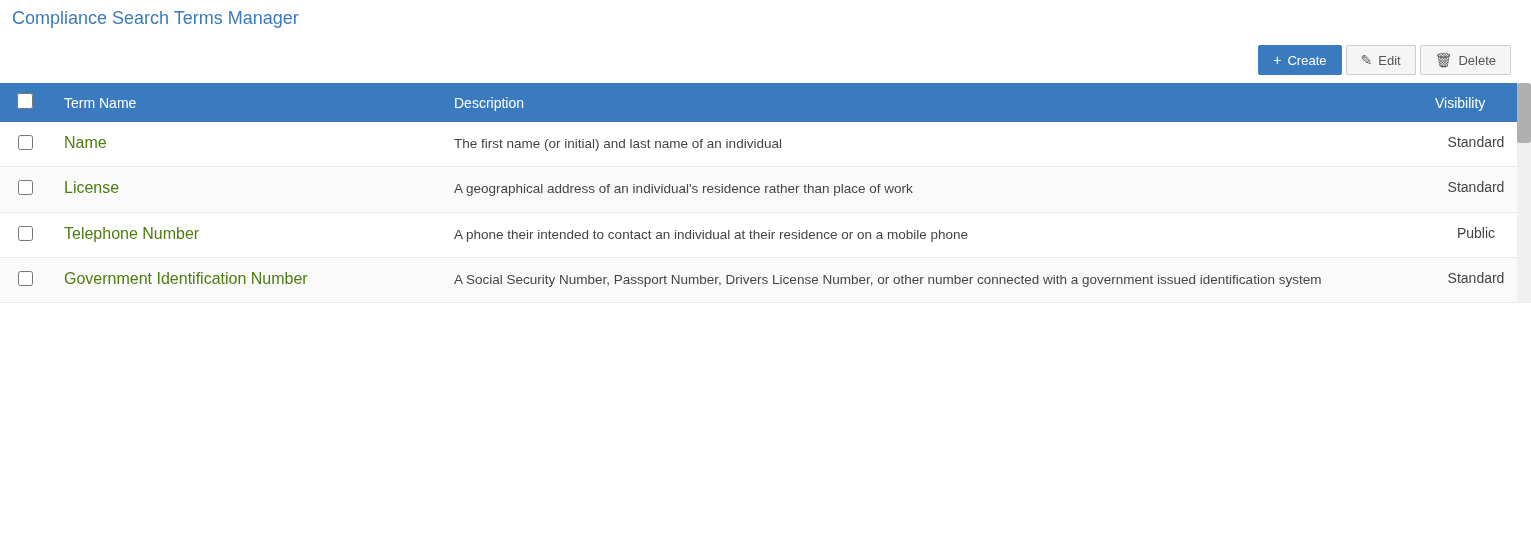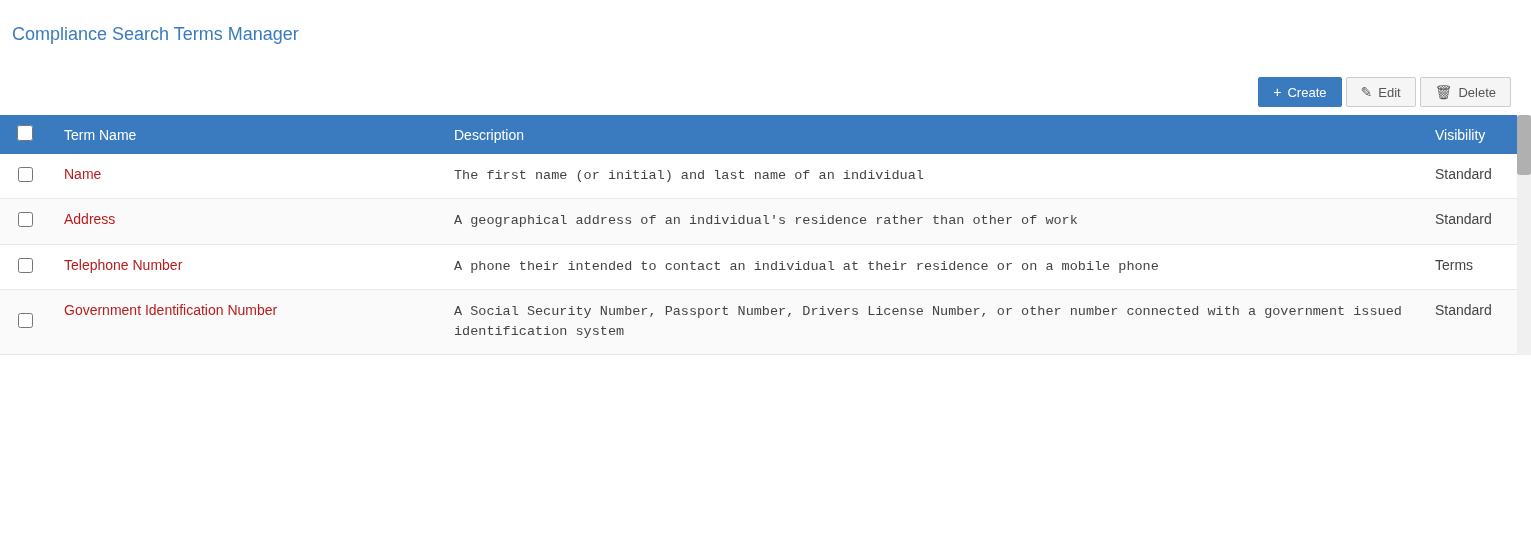--- a/index.html
+++ b/index.html
@@ -15,21 +15,21 @@
       color: #333;
       width: 1531px;
       min-height: 548px;
       overflow: hidden;
     }
 
     .page-title {
       color: #3a7bbf;
       font-size: 18px;
       font-weight: 400;
-      padding: 24px 12px;
+      padding: 8px 12px;
     }
 
     .toolbar {
       display: flex;
       justify-content: flex-end;
       padding: 8px 20px;
       gap: 4px;
     }
 
     .toolbar-btn {
@@ -115,34 +115,34 @@
     }
 
     .header-checkbox {
       width: 16px;
       height: 16px;
       cursor: pointer;
       accent-color: #3a7bbf;
     }
 
     .term-name {
-      color: #b91c1c;
-      font-size: 14px;
+      color: #4d7c0f;
+      font-size: 16px;
     }
 
     .desc-text {
       color: #444;
       font-size: 13.5px;
       line-height: 1.5;
-      font-family: Liberation Mono, monospace;
     }
 
     .vis-text {
       color: #444;
       font-size: 14px;
+      text-align: center;
     }
 
     .scrollbar-container {
       position: absolute;
       right: 0;
       top: 0;
       width: 14px;
       height: 100%;
       background: #f0f0f0;
     }
@@ -195,29 +195,29 @@
     </thead>
     <tbody id="table-body">
     <tr>
           <td class="checkbox-col"><input type="checkbox" class="row-checkbox" style=""></td>
           <td class="term-name">Name</td>
           <td class="desc-text">The first name (or initial) and last name of an individual</td>
           <td class="vis-text">Standard</td>
         </tr>
         <tr>
           <td class="checkbox-col"><input type="checkbox" class="row-checkbox" style=""></td>
-          <td class="term-name">Address</td>
-          <td class="desc-text">A geographical address of an individual's residence rather than other of work</td>
+          <td class="term-name">License</td>
+          <td class="desc-text">A geographical address of an individual's residence rather than place of work</td>
           <td class="vis-text">Standard</td>
         </tr>
         <tr>
           <td class="checkbox-col"><input type="checkbox" class="row-checkbox" style=""></td>
           <td class="term-name">Telephone Number</td>
           <td class="desc-text">A phone their intended to contact an individual at their residence or on a mobile phone</td>
-          <td class="vis-text">Terms</td>
+          <td class="vis-text">Public</td>
         </tr>
         <tr>
           <td class="checkbox-col"><input type="checkbox" class="row-checkbox" style=""></td>
           <td class="term-name">Government Identification Number</td>
           <td class="desc-text">A Social Security Number, Passport Number, Drivers License Number, or other number connected with a government issued identification system</td>
           <td class="vis-text">Standard</td>
         </tr>
       </tbody>
   </table>
   <div class="scrollbar-container">

